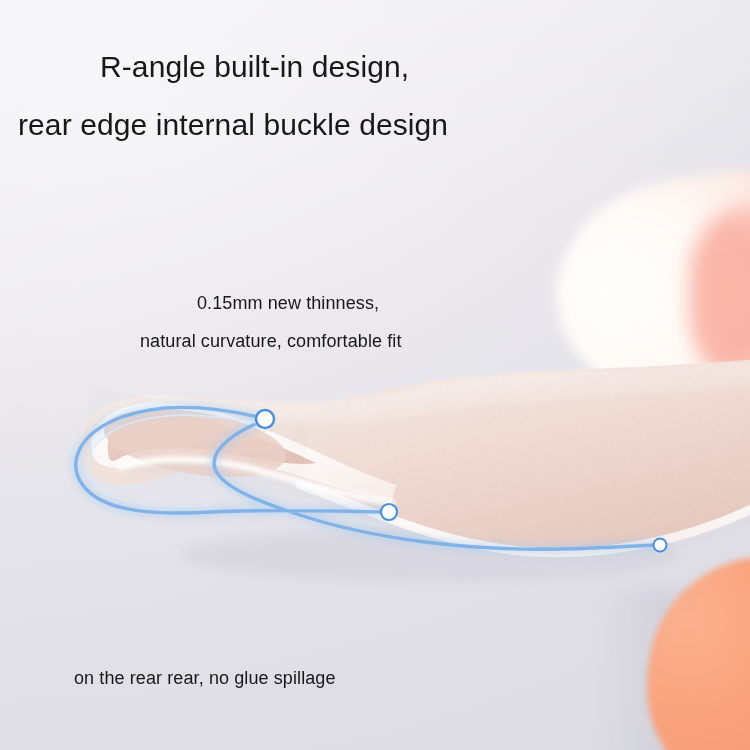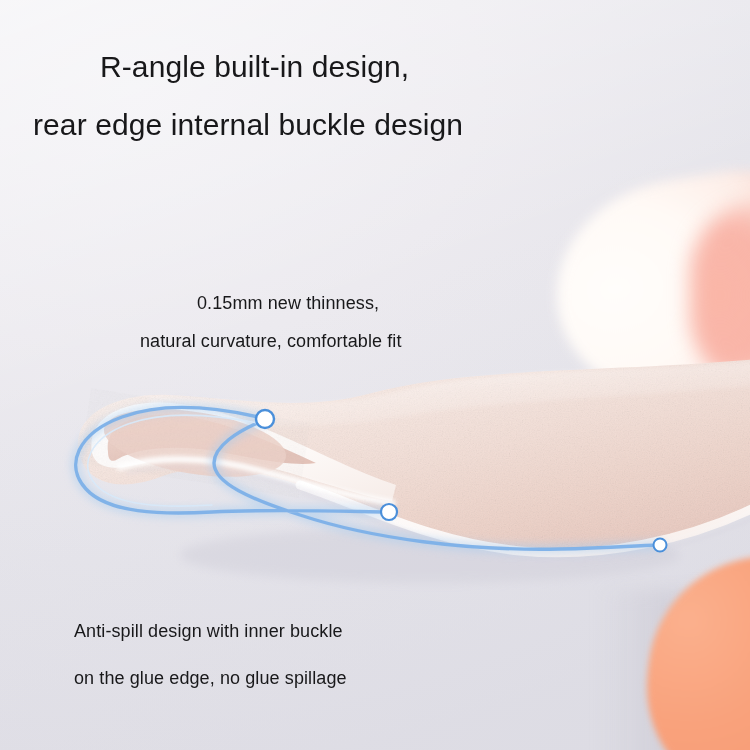--- a/index.html
+++ b/index.html
@@ -72,21 +72,21 @@
   
   .txt{
     position:absolute;
     color:#18181a;
     white-space:nowrap;
     letter-spacing:.1px;
   }
   .headline{font-size:30px;line-height:40px;}
   .body-txt{font-size:18px;line-height:38px;}
   #headline-l1{left:100px;top:47px;}
-  #headline-l2{left:33px;top:105px;text-align:center;}
+  #headline-l2{left:18px;top:105px;text-align:center;}
   #mid-l1{left:197px;top:284px;}
   #mid-l2{left:140px;top:322px;}
   #bot-l1{left:74px;top:612px;}
   #bot-l2{left:74px;top:659px;}
 </style>
 </head>
 <body>
 
 <div id="stage">
 
@@ -234,16 +234,15 @@
       </g>
     </svg>
   </div>
 
   <div class="txt headline" id="headline-l1">R-angle built-in design,</div>
   <div class="txt headline" id="headline-l2">rear edge internal buckle design</div>
 
   <div class="txt body-txt" id="mid-l1">0.15mm new thinness,</div>
   <div class="txt body-txt" id="mid-l2">natural curvature, comfortable fit</div>
 
-  <div class="txt body-txt" id="bot-l1">Anti-spill design with inner buckle</div>
-  <div class="txt body-txt" id="bot-l2">on the glue edge, no glue spillage</div>
+  <div class="txt body-txt" id="bot-l2">on the rear rear, no glue spillage</div>
 
 </div>
 
 </body></html>

